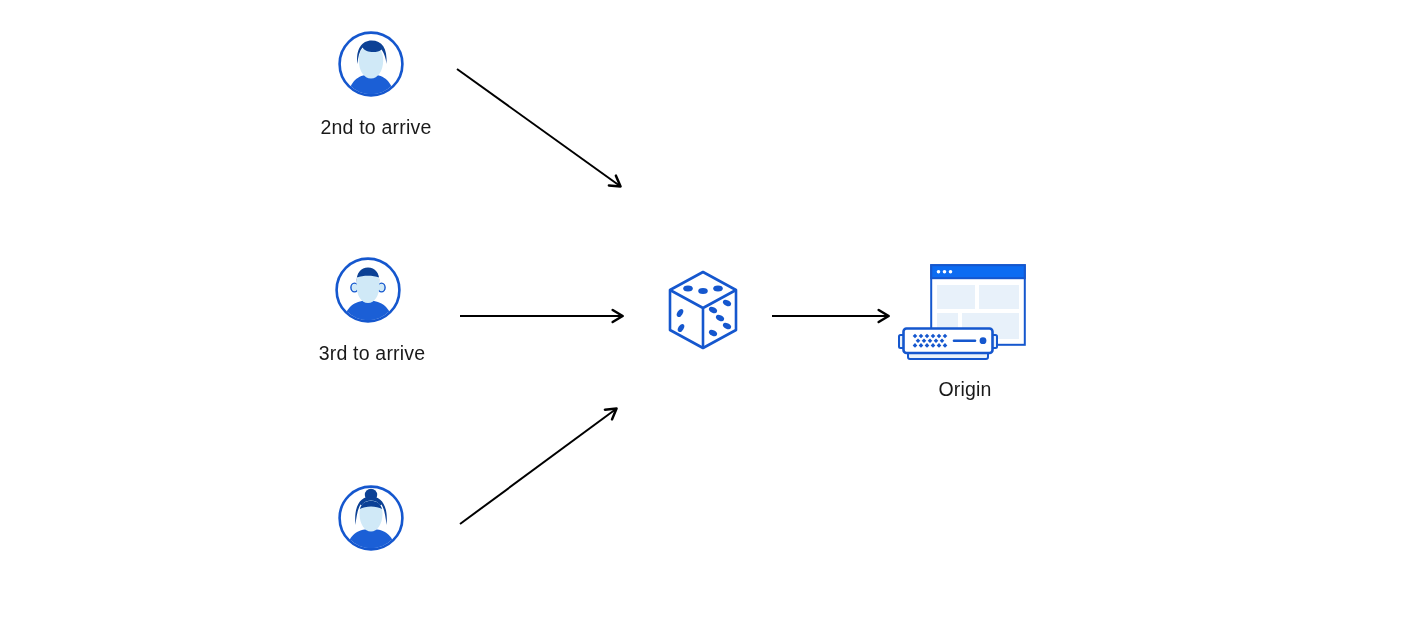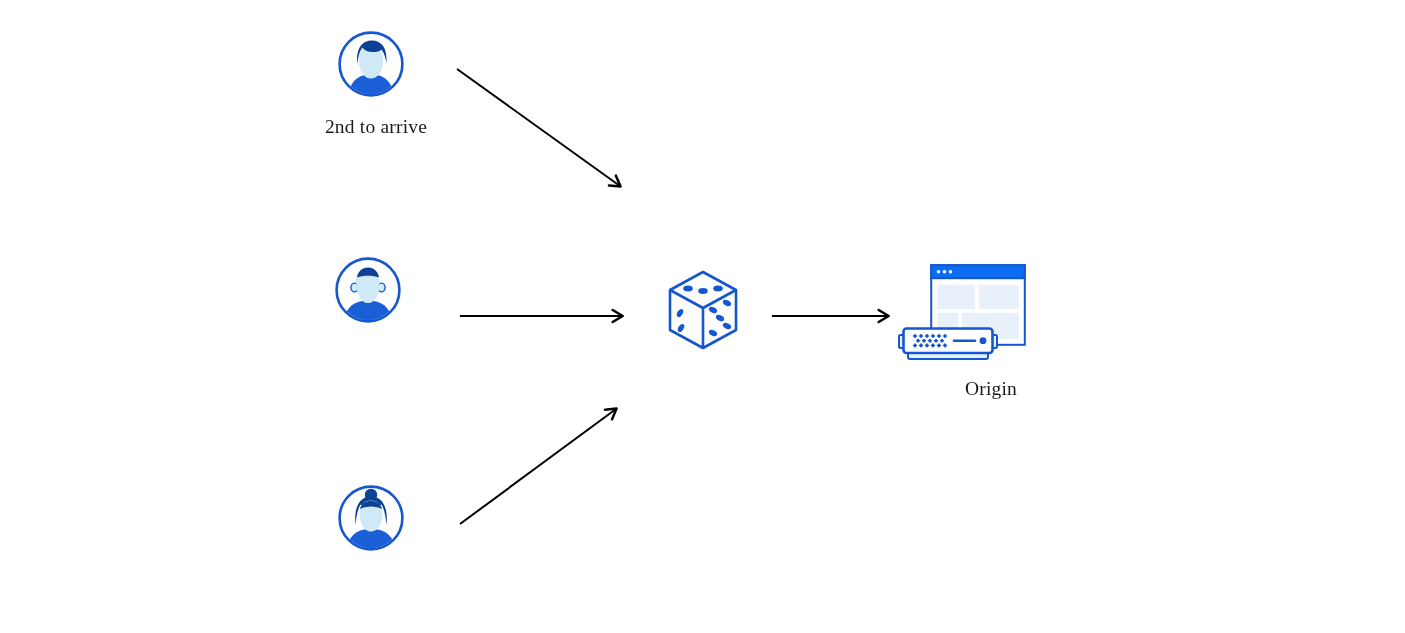--- a/index.html
+++ b/index.html
@@ -1,20 +1,20 @@
 <!DOCTYPE html>
 <html><head>
 <meta charset="utf-8">
 <style>
   html,body{margin:0;padding:0;background:#ffffff;}
   .canvas{
     position:relative;
     width:1405px;height:633px;
     background:#ffffff;
-    font-family:Liberation Serif, serif;
+    font-family:Liberation Sans, sans-serif;
     overflow:hidden;
   }
   .abs{position:absolute;}
   .node-label{
     position:absolute;
     width:180px;
     text-align:center;
     font-size:19.5px;
     letter-spacing:.2px;
     color:#1a1a1a;
@@ -66,20 +66,21 @@
       <circle cx="33" cy="33" r="31.4" fill="#ffffff" stroke="#1557CE" stroke-width="2.6"></circle>
       <g clip-path="url(#clipB)">
         <path d="M8,64 C12,47.5 22,43.5 33,43.5 C44,43.5 54,47.5 58,64 Z" fill="#1B5FD6"></path>
         <ellipse cx="19.5" cy="30.5" rx="3.6" ry="4.4" fill="#D0E9F7" stroke="#1557CE" stroke-width="1.4"></ellipse>
         <ellipse cx="46.5" cy="30.5" rx="3.6" ry="4.4" fill="#D0E9F7" stroke="#1557CE" stroke-width="1.4"></ellipse>
         <path d="M33,13 C41,13 44.8,19.5 44.5,28.5 C44.2,38.5 39.8,46 33,46 C26.2,46 21.8,38.5 21.5,28.5 C21.2,19.5 25,13 33,13 Z" fill="#D0E9F7"></path>
         <path d="M21.5,26.5 C21.2,15.5 26,10.5 33,10.5 C40,10.5 44.8,15.5 44.5,26.5 L44,20.5 C38,18.2 28,18.2 22,20.5 Z" fill="#0C4195"></path>
       </g>
     </svg>
   </div>
+  <div class="node-label" style="left:282px;top:342px">3rd to arrive</div>
 
   <div class="abs" style="left:338px;top:485px">
     <svg width="66" height="66" viewBox="0 0 66 66">
       <defs>
           <clipPath id="clipC">
             <circle cx="33" cy="33" r="30.2"></circle>
           </clipPath>
         </defs>
       <circle cx="33" cy="33" r="31.4" fill="#ffffff" stroke="#1557CE" stroke-width="2.6"></circle>
       <g clip-path="url(#clipC)">
@@ -157,15 +158,15 @@
           <use href="#dm" x="23" y="18.4"></use>
           <use href="#dm" x="29" y="18.4"></use>
         <use href="#dm" x="35" y="18.4"></use>
           <use href="#dm" x="41" y="18.4"></use>
           <use href="#dm" x="47" y="18.4"></use>
       </g>
       <line x1="56" y1="13.7" x2="77" y2="13.7" stroke="#1557CE" stroke-width="2.6" stroke-linecap="round"></line>
       <circle cx="85" cy="13.7" r="3.4" fill="#1557CE"></circle>
     </svg>
   </div>
-  <div class="node-label" style="left:901px;top:378px">Origin</div>
+  <div class="node-label" style="left:875px;top:378px">Origin</div>
 
 </div>
 
 </body></html>

